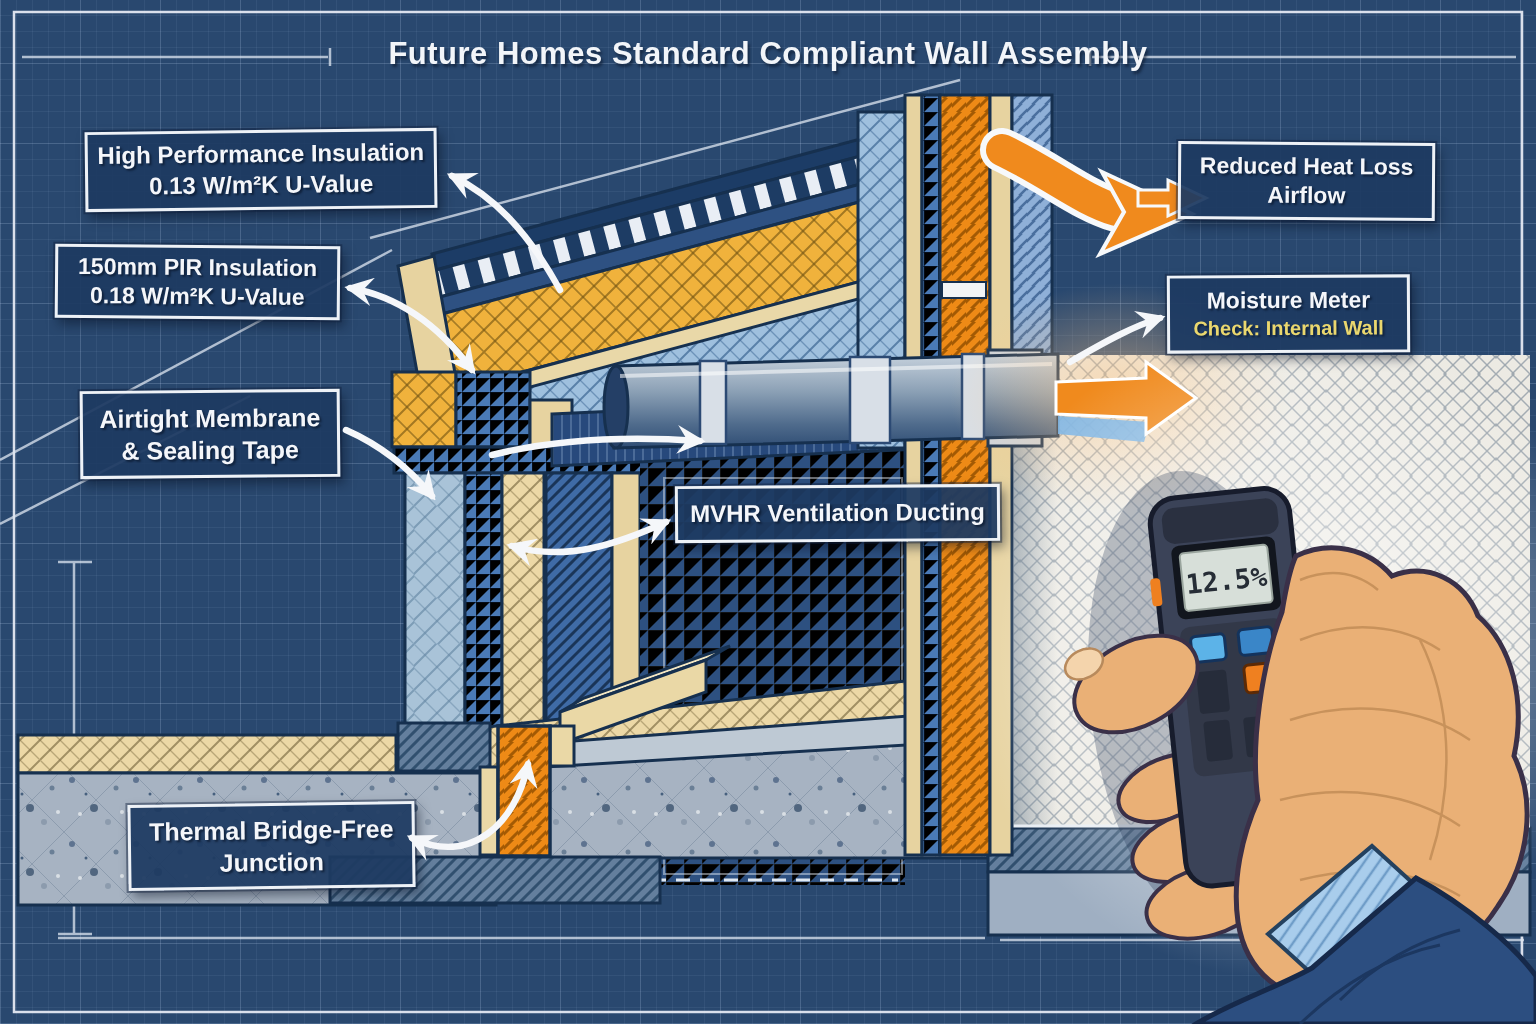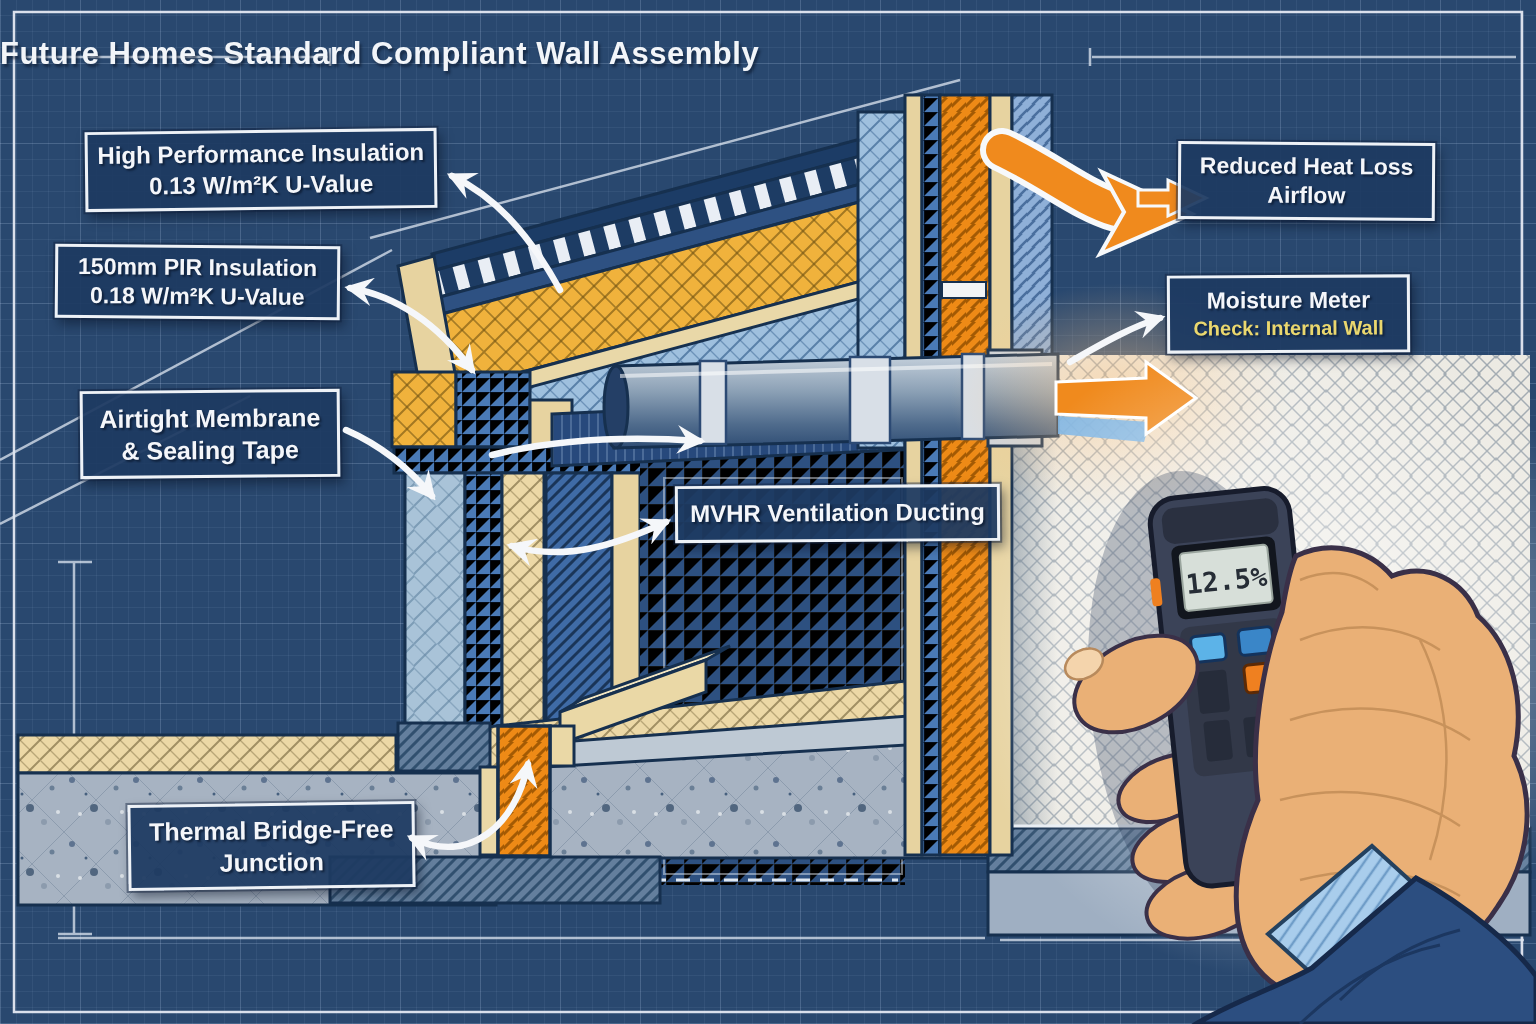--- a/index.html
+++ b/index.html
@@ -10,21 +10,21 @@
       repeating-linear-gradient(0deg, rgba(190,210,240,.16) 0 1px, transparent 1px 80px),
       repeating-linear-gradient(90deg, rgba(190,210,240,.16) 0 1px, transparent 1px 80px),
       repeating-linear-gradient(0deg, rgba(170,195,230,.08) 0 1px, transparent 1px 16px),
       repeating-linear-gradient(90deg, rgba(170,195,230,.08) 0 1px, transparent 1px 16px);
     font-family:"Liberation Sans", sans-serif;
   }
   svg{position:absolute;left:0;top:0;}
   .art{z-index:1;}
   .overlay{z-index:3;pointer-events:none;}
   .title{
-    position:absolute;z-index:2;left:0;right:0;top:36px;text-align:left;
+    position:absolute;z-index:2;left:0;right:0;top:36px;text-align:center;
     color:#f2f5f9;font-size:31px;font-weight:bold;letter-spacing:.5px;
     text-shadow:2px 3px 3px rgba(8,20,40,.6);
   }
   .label-box{
     position:absolute;z-index:2;box-sizing:border-box;
     background:rgba(30,58,98,.94);
     border:3px solid #eef2f7;
     box-shadow:0 0 0 2px rgba(15,32,60,.45), 4px 6px 12px rgba(6,16,34,.5);
     color:#f4f6fa;font-weight:bold;text-align:center;
     display:flex;flex-direction:column;justify-content:center;

